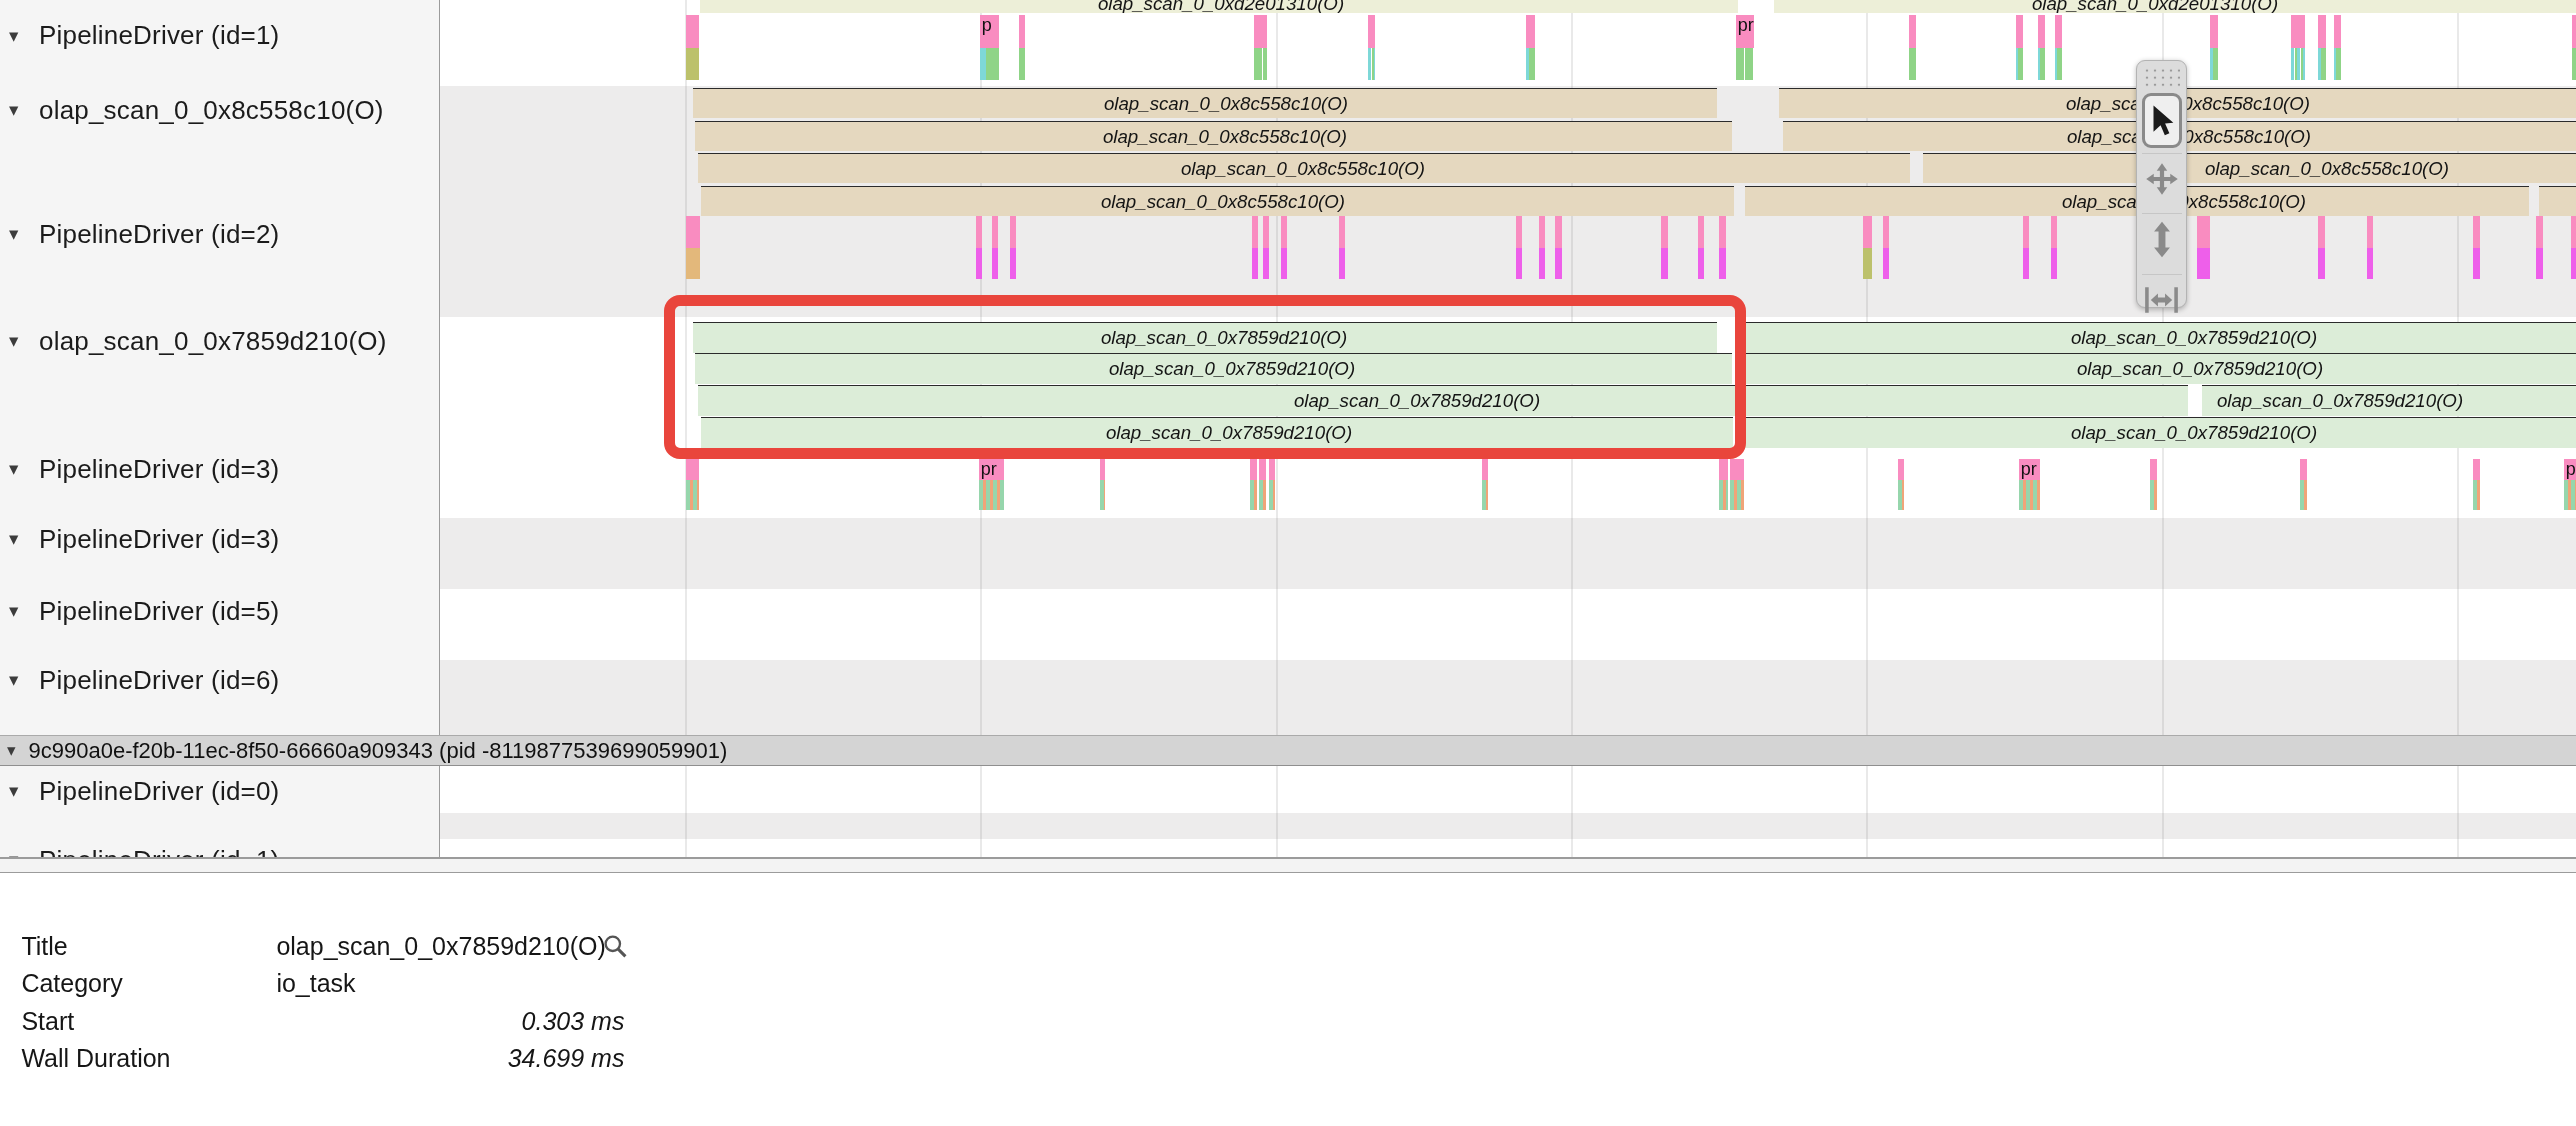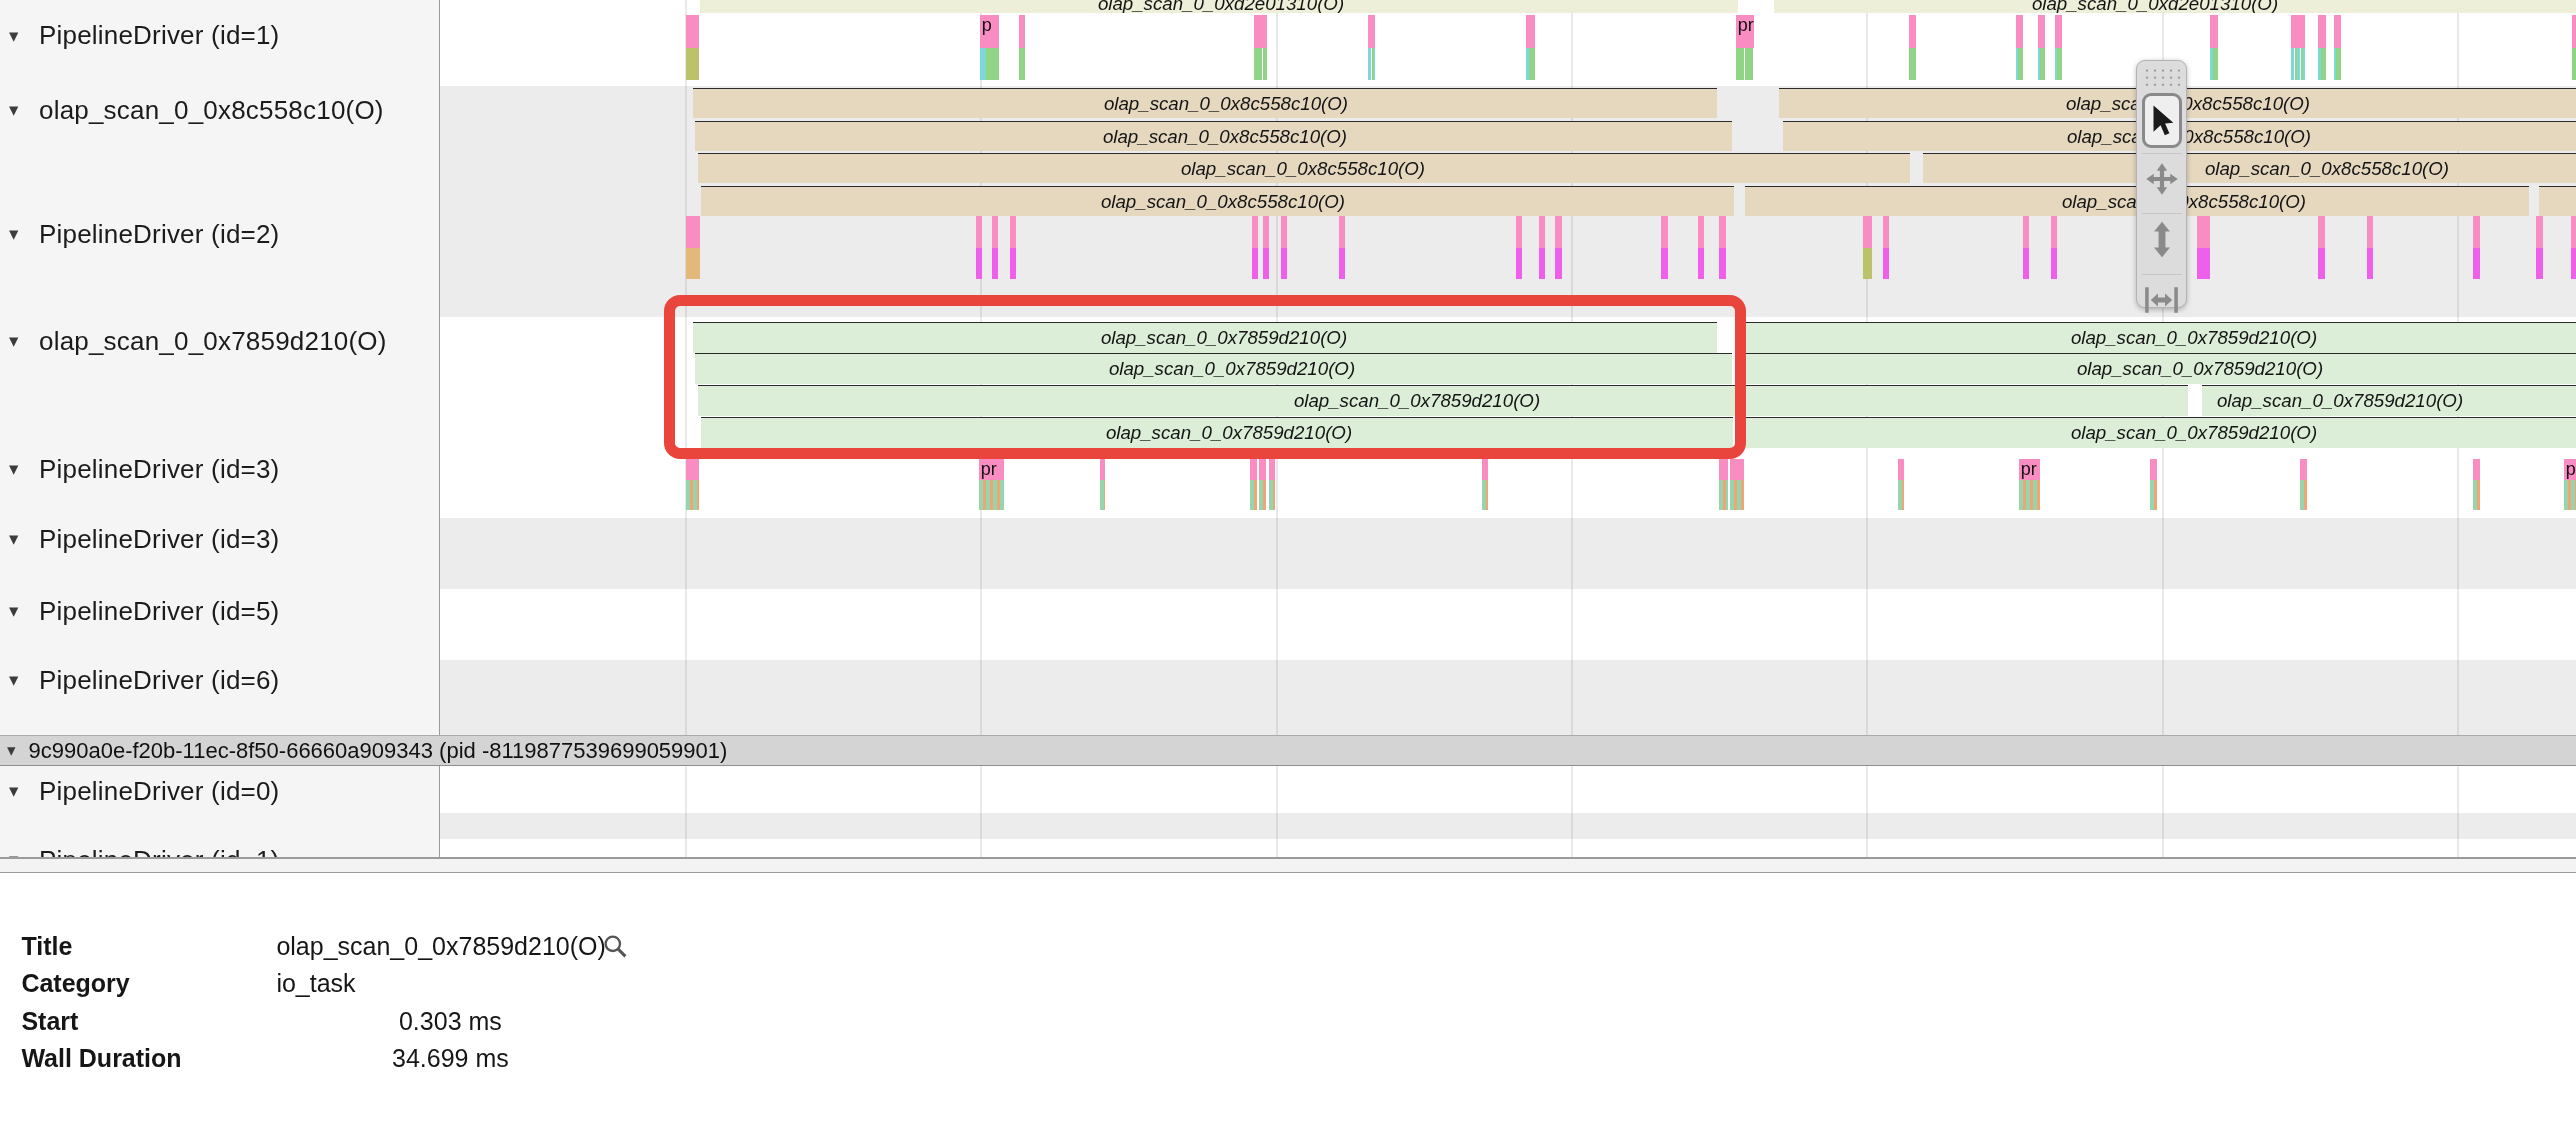--- a/index.html
+++ b/index.html
@@ -29,23 +29,23 @@
   #toolbar .grip{position:absolute;left:6.2px;right:6.2px;top:6.2px;height:21.4px;background-image:radial-gradient(#9a9a9a 1.4px, transparent 1.6px);background-size:8px 7.1px;cursor:grab;}
   .tool-btn{position:absolute;left:4.5px;width:40px;height:50px;display:flex;align-items:center;justify-content:center;border-top:1.8px solid #c6c6c6;cursor:pointer;}
   .tool-btn.selected{background:#efefef;border:3.6px solid #8a8a8a;border-radius:9px;height:55px;box-sizing:border-box;}
   #footer{position:absolute;left:0;top:857px;width:2576px;height:269px;background:#ffffff;}
   #splitter{position:absolute;left:0;top:0;width:100%;height:16px;background:#f3f3f3;border-top:2.7px solid #9b9b9b;border-bottom:1.8px solid #9b9b9b;box-sizing:border-box;cursor:row-resize;}
   #tabbar{position:absolute;left:0;top:16px;width:100%;height:53px;background:#ebebeb;border-bottom:1.8px solid #9e9e9e;box-sizing:border-box;}
   #status-text{position:absolute;left:29px;top:0;height:51px;line-height:51px;font-weight:bold;font-size:26px;color:#111;}
   #tab-async{position:absolute;left:225px;top:9px;height:44px;width:181px;background:#ffffff;border:1.8px solid #a7a7a7;border-bottom:none;box-sizing:border-box;text-align:center;line-height:40px;font-size:26px;color:#111;cursor:pointer;z-index:2;}
   #detail-rows{position:absolute;left:0;top:71px;width:100%;}
   .detail-row{position:absolute;left:21.4px;height:37px;line-height:37px;font-size:25px;color:#161616;}
-  .detail-label{position:absolute;left:0;width:241px;font-weight:bold;}
+  .detail-label{position:absolute;left:0;width:241px;}
   .detail-value{position:absolute;left:255px;width:348px;white-space:nowrap;}
-  .detail-value.right{text-align:center;}
+  .detail-value.right{text-align:right;font-style:italic;}
   .detail-icon{position:absolute;left:581px;top:5.3px;width:27px;height:27px;cursor:pointer;}
   svg{display:block;}
 </style>
 </head>
 <body>
 
 <div id="app">
   <div id="timeline-pane">
     <div id="bands">
         <div class="band" style="top: 0px; height: 86px; background: rgb(255, 255, 255);"></div>

